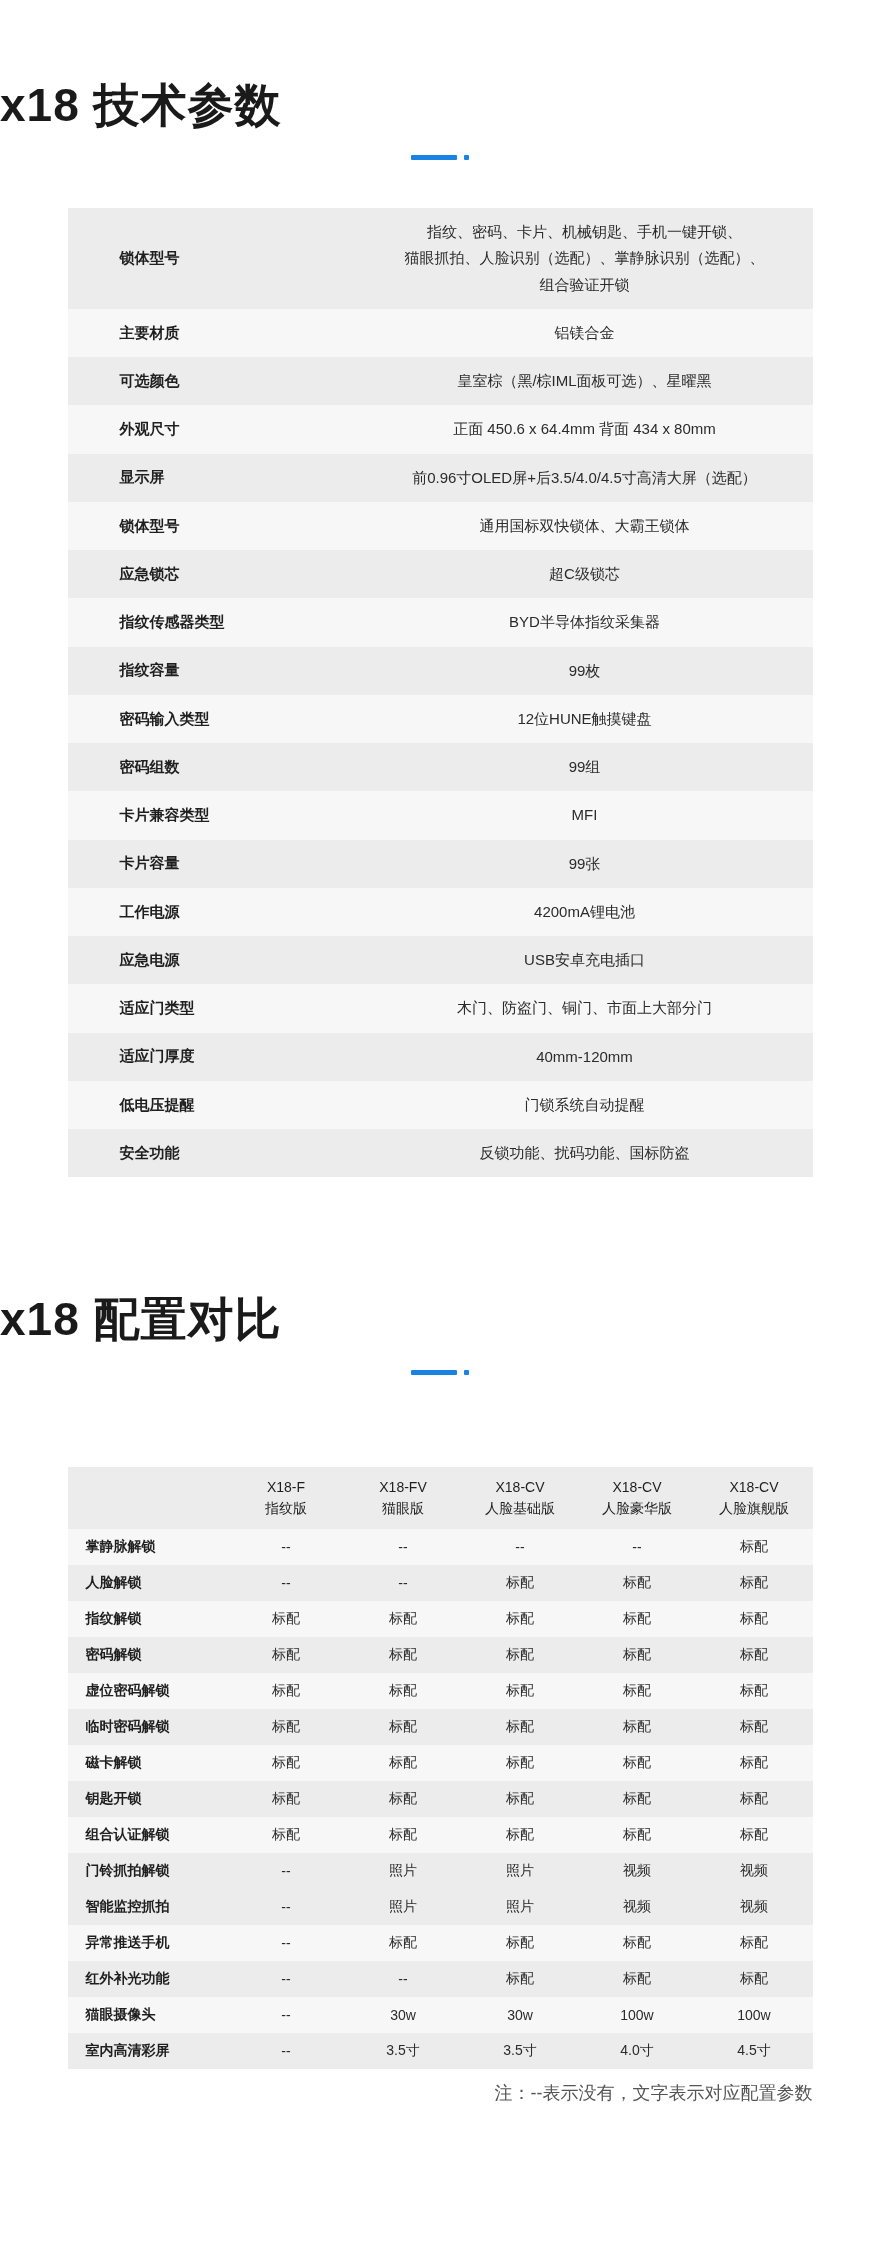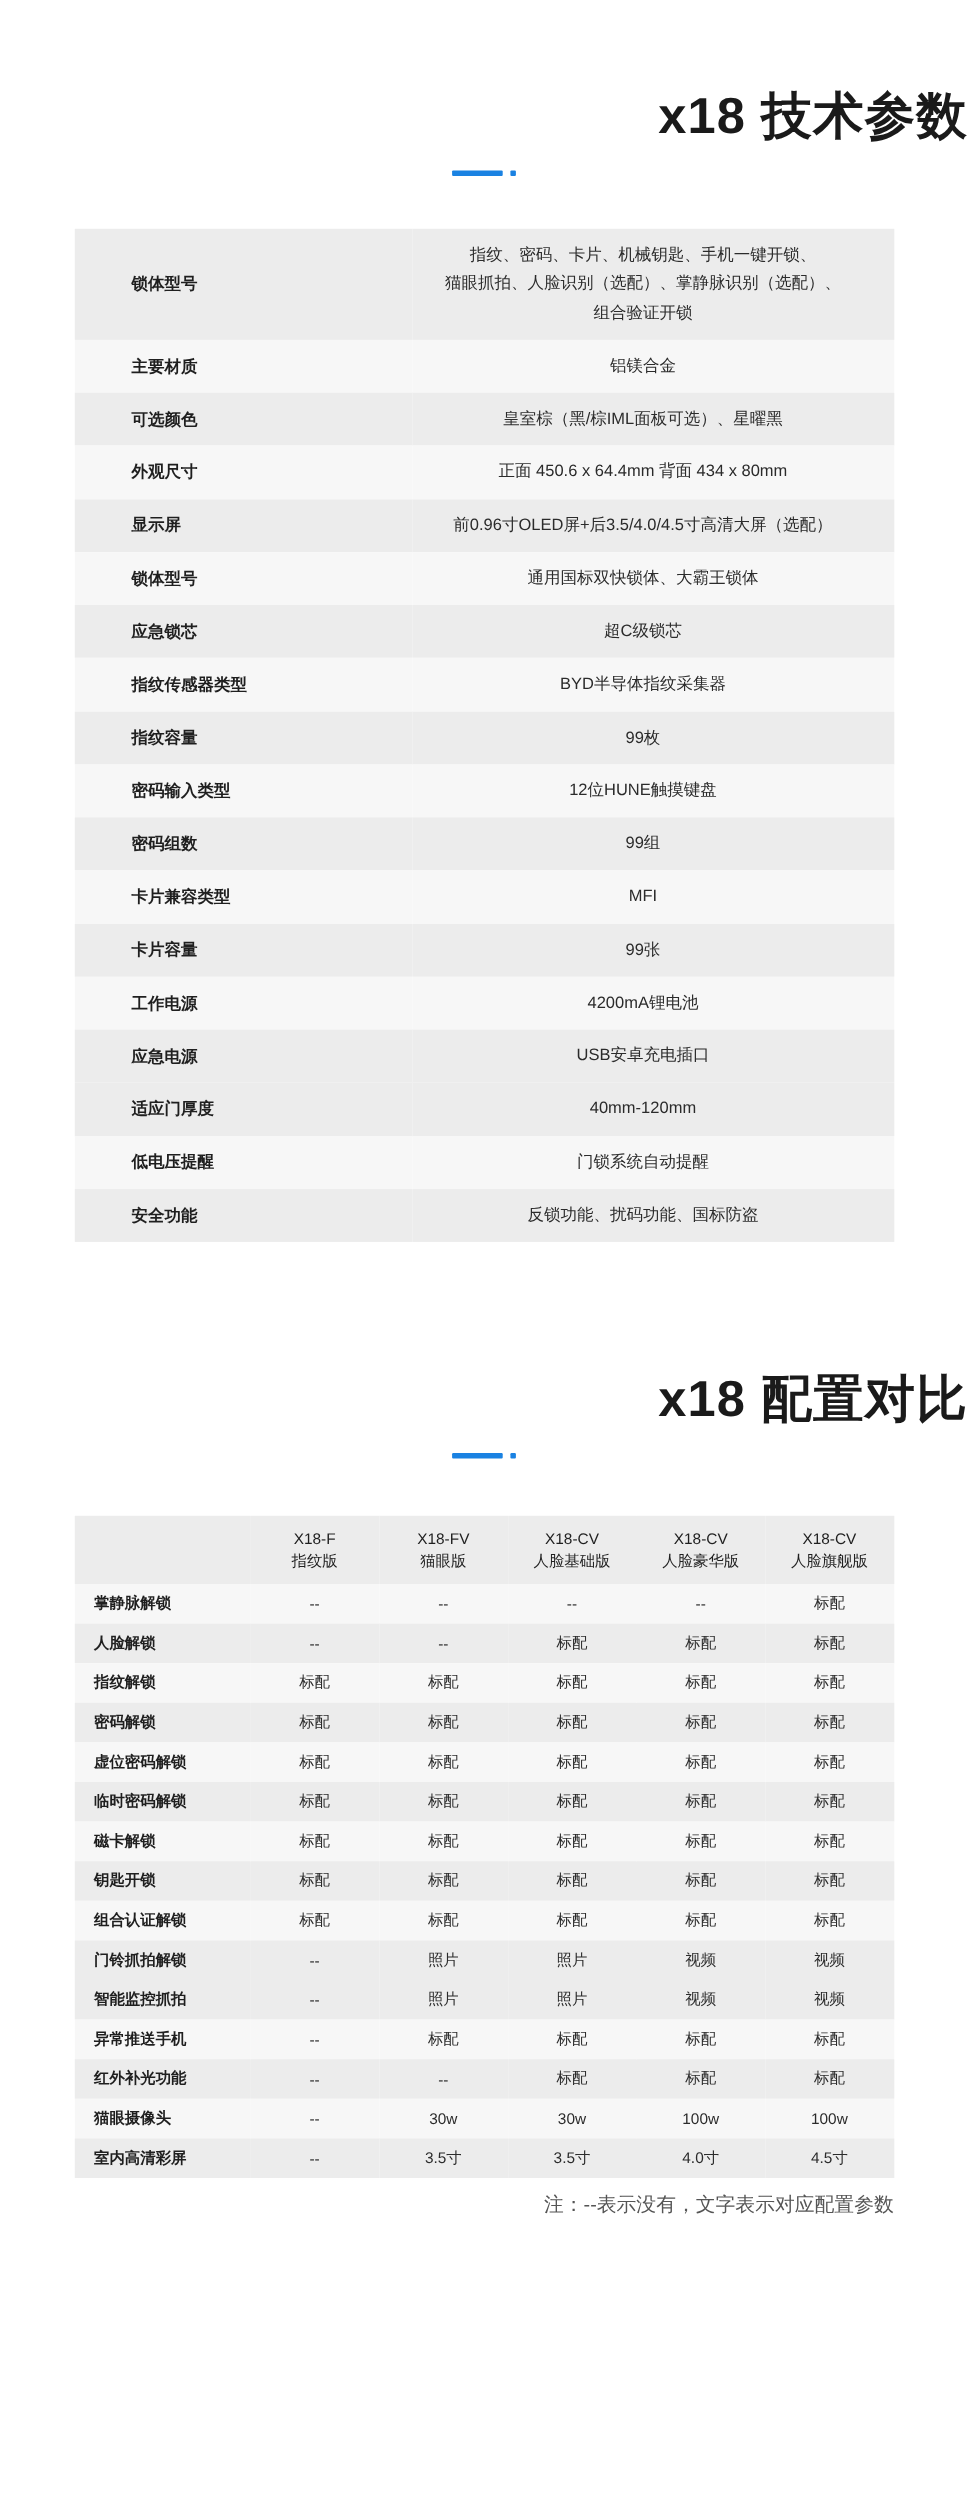--- a/index.html
+++ b/index.html
@@ -18,21 +18,21 @@
     width: 880px;
     margin: 0 auto;
     position: relative;
   }
 
   
   .section {
     width: 880px;
   }
   .section-title {
-    text-align: right;
+    text-align: left;
     font-size: 46px;
     font-weight: bold;
     color: #1a1a1a;
     letter-spacing: 1px;
     line-height: 1.2;
   }
   .title-sep {
     display: flex;
     align-items: center;
     justify-content: center;
@@ -219,20 +219,24 @@
             <td class="v">99张</td>
           </tr>
           <tr class="r-even">
             <td class="k">工作电源</td>
             <td class="v">4200mA锂电池</td>
           </tr>
           <tr class="r-odd">
             <td class="k">应急电源</td>
             <td class="v">USB安卓充电插口</td>
           </tr>
+          <tr class="r-even">
+            <td class="k">适应门类型</td>
+            <td class="v">木门、防盗门、铜门、市面上大部分门</td>
+          </tr>
           <tr class="r-odd">
             <td class="k">适应门厚度</td>
             <td class="v">40mm-120mm</td>
           </tr>
           <tr class="r-even">
             <td class="k">低电压提醒</td>
             <td class="v">门锁系统自动提醒</td>
           </tr>
           <tr class="r-odd">
             <td class="k">安全功能</td>
@@ -243,21 +247,21 @@
     </div>
   </div>
 
   <div class="section" style="padding-top:115px;">
     <div class="section-title">x18 配置对比</div>
     <div class="title-sep">
       <span class="bar"></span>
       <span class="dot"></span>
     </div>
 
-    <div class="cmp-wrap" style="margin-top:52px;">
+    <div class="cmp-wrap" style="margin-top:92px;">
       <table class="cmp">
         <thead>
           <tr>
             <th class="corner"></th>
             <th>
               <span class="m">X18-F</span>
               <span class="m">指纹版</span>
             </th>
             <th>
               <span class="m">X18-FV</span>

